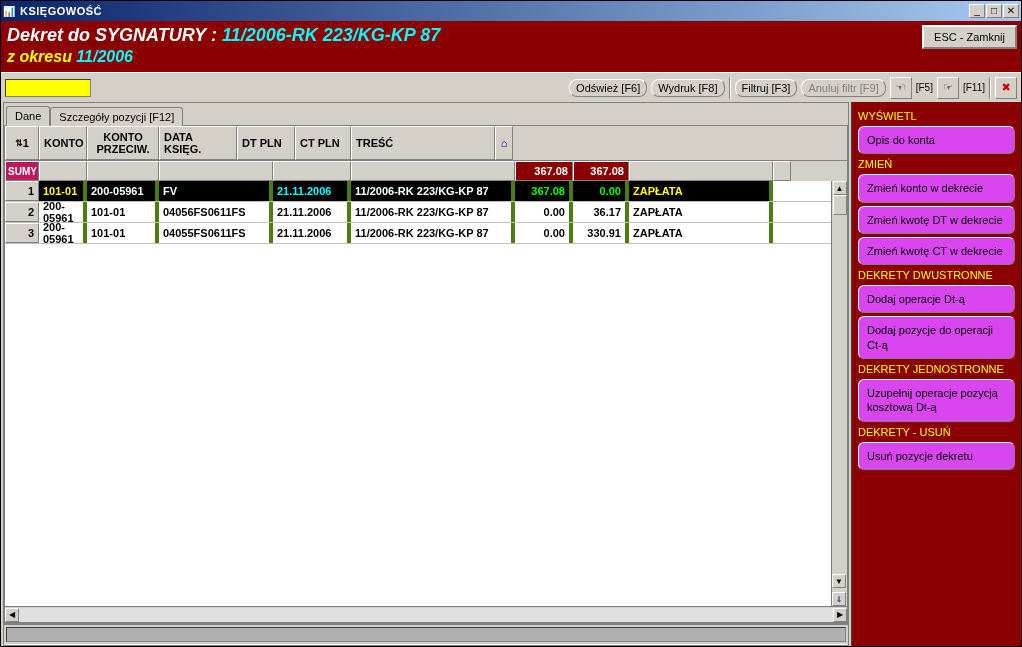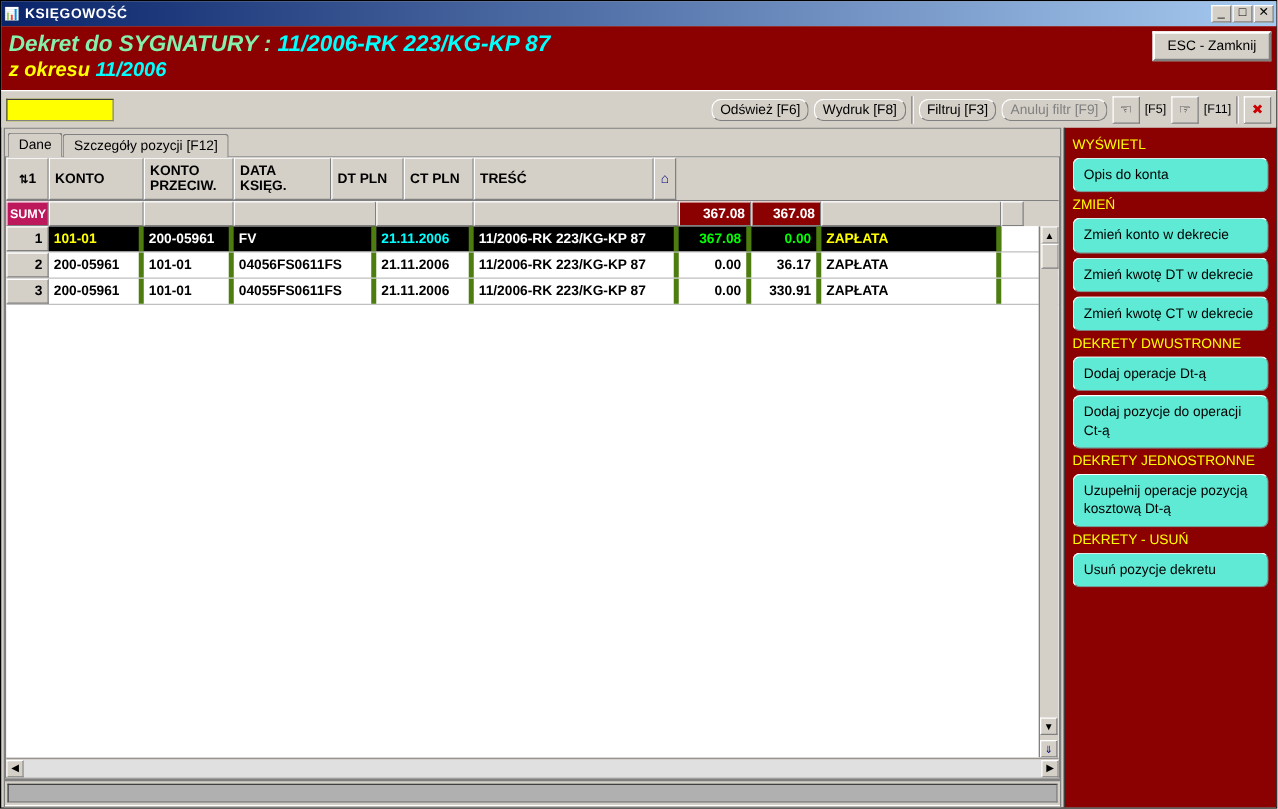--- a/index.html
+++ b/index.html
@@ -34,21 +34,21 @@
   font-family: Arial; font-size: 10px; line-height: 10px; padding:0;
   display:flex;align-items:center;justify-content:center; cursor:pointer;
 }
 
 .red-header {
   background: #8b0000;
   position: relative;
   padding: 4px 6px 6px 6px;
 }
 .red-header .line1 { font-size: 18px; font-style: italic; font-weight: bold; }
-.red-header .line1 .yellow { color: #86efac; }
+.red-header .line1 .yellow { color: #ffffff; }
 .red-header .line1 .cyan { color: #00ffff; }
 .red-header .line2 { font-size: 16px; font-style: italic; font-weight: bold; margin-top:2px;}
 .red-header .line2 .yellow { color: #ffff00; }
 .red-header .line2 .cyan { color: #00ffff; }
 .close-btn-panel {
   position: absolute; top: 4px; right: 4px;
   background: #d4d0c8; border: 2px solid #fff;
   border-right-color:#808080;border-bottom-color:#808080;
   padding: 4px 10px; font-size: 11px; color:#000; cursor:pointer;
 }
@@ -94,22 +94,22 @@
 
 .grid-wrap { flex:1; background:#fff; border:1px solid #808080; margin:0 0 0 0; display:flex;flex-direction:column; overflow:hidden;}
 .grid-header { display:flex; background:#d4d0c8; border-bottom:1px solid #808080;}
 .grid-header .hcell {
   border-right:1px solid #808080; border-bottom:1px solid #808080;
   border-top:1px solid #fff;border-left:1px solid #fff;
   padding:4px 4px; font-weight:bold; font-size:11px;
   display:flex;align-items:center; height:34px;
 }
 .col-num{width:34px;}
-.col-konto{width:76px;}
-.col-kontop{width:72px;}
+.col-konto{width:48px;}
+.col-kontop{width:72px;text-align:center;}
 .col-dok{width:114px;}
 .col-data{width:78px;}
 .col-syg{width:164px;}
 .col-dt{width:58px;}
 .col-ct{width:56px;}
 .col-tresc{width:144px;}
 .col-scroll{width:18px;}
 .sum-row{display:flex;background:#d4d0c8;}
 .sum-row .scell{
   border-right:1px solid #808080;border-bottom:1px solid #808080;
@@ -158,21 +158,21 @@
   border-bottom:1px solid #fff;position:relative;}
 .status-bar::before{content:"";position:absolute;inset:2px;border:1px solid #808080;
   border-top-color:#404040;border-left-color:#404040;background:#b0b0b0;}
 
 .sidebar{
   width:170px;background:#8b0000;padding:4px 4px;overflow:hidden;
   border-left:1px solid #404040;
 }
 .sb-section{color:#ffff00;font-size:11px;font-weight:normal;margin:4px 2px 4px 2px;}
 .sb-btn{
-  background:#5eead4;border:1px solid #fff;border-right-color:#808080;border-bottom-color:#808080;
+  background:#d946ef;border:1px solid #fff;border-right-color:#808080;border-bottom-color:#808080;
   border-radius:6px;padding:6px 8px;margin:3px 2px;font-size:11px;color:#000;
   cursor:pointer;line-height:1.3;
 }
 </style>
 </head>
 <body>
 
 <div class="window">
 
   <div class="titlebar">

